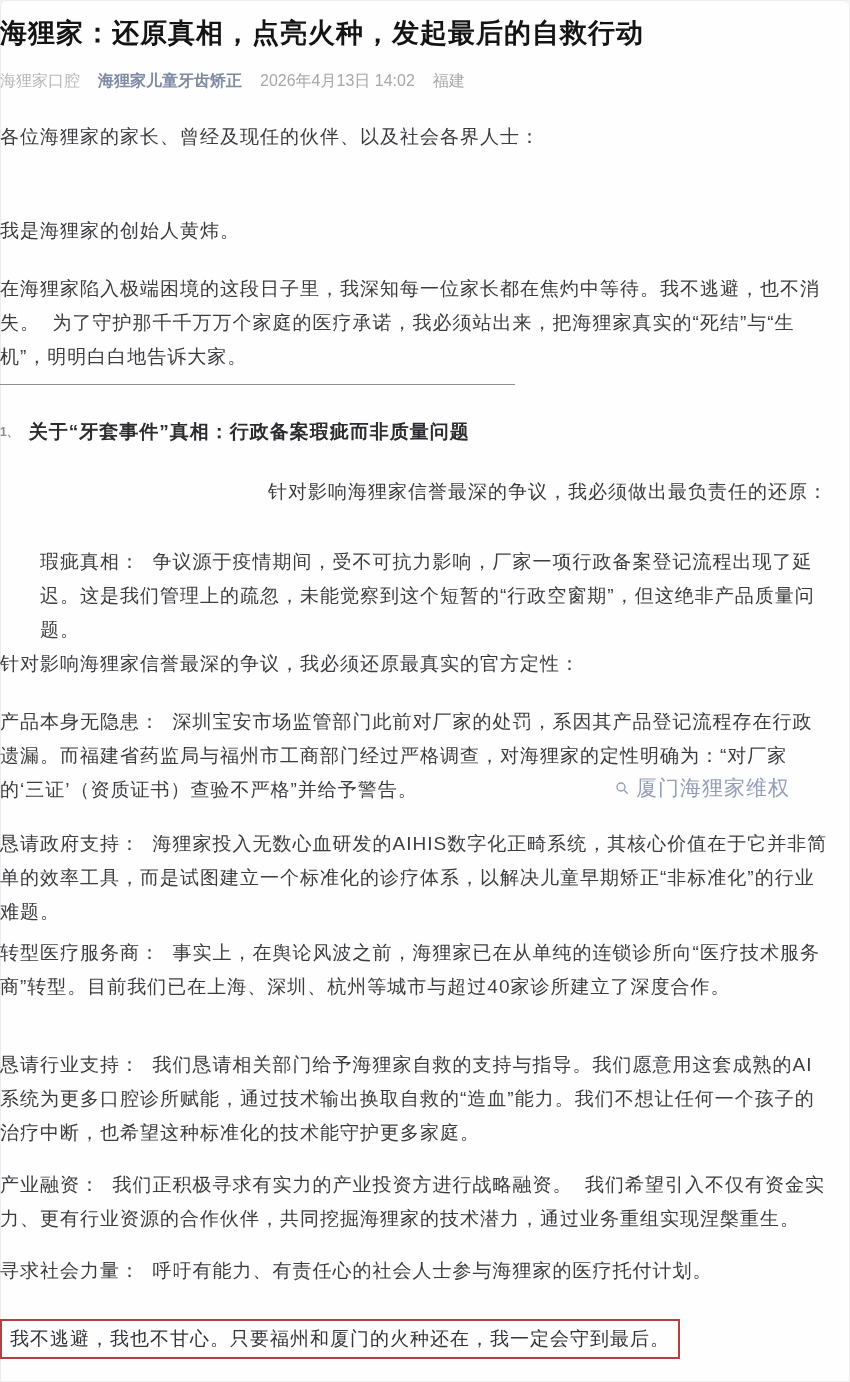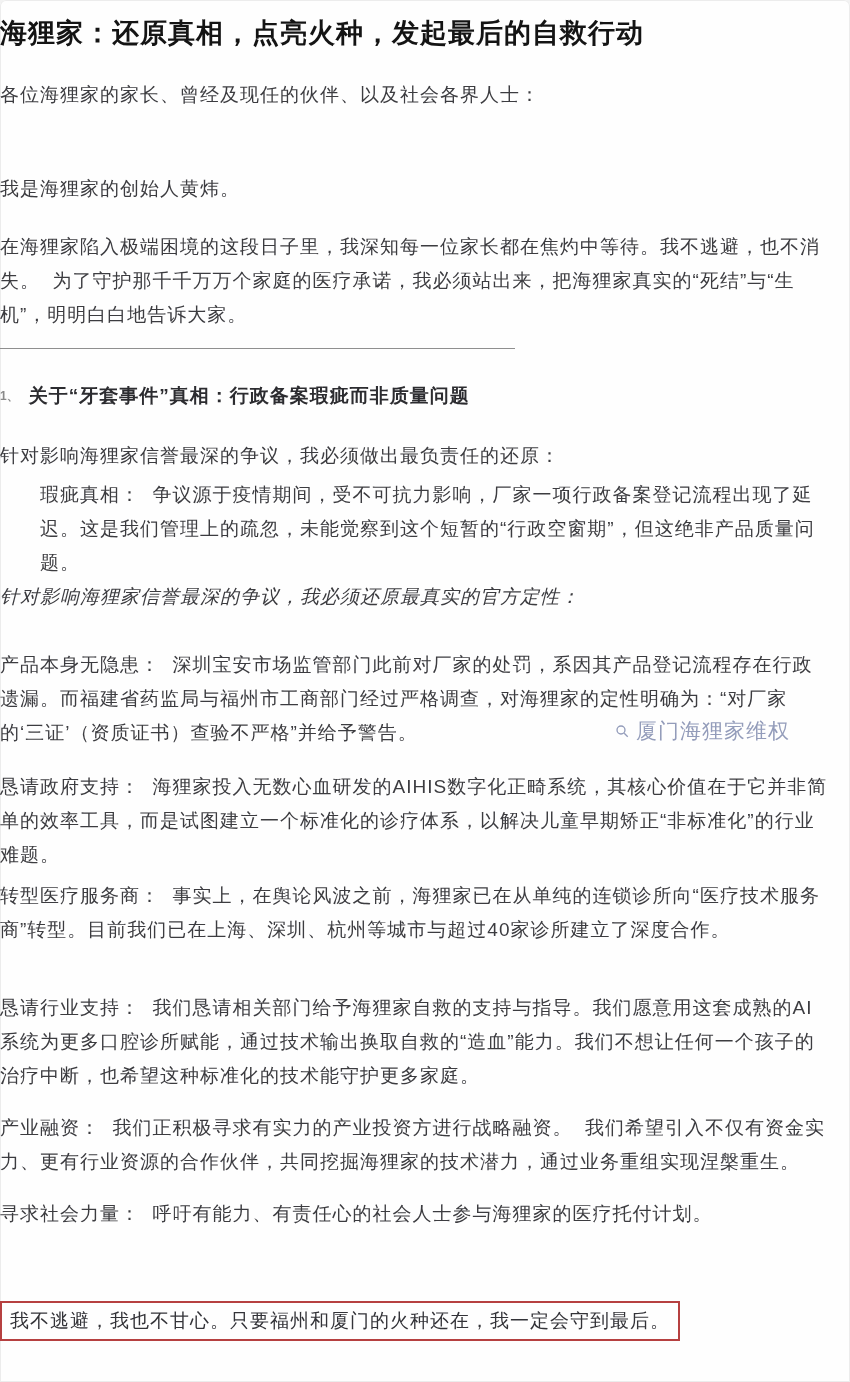--- a/index.html
+++ b/index.html
@@ -79,39 +79,45 @@
   .watermark svg{flex:0 0 auto;}
   .boxed{
     border:2px solid #b64040;
     padding:1px 8px;
     display:inline-block;
     color:#333338;
   }
   
   .article-body > :nth-child(1){margin-bottom:60px;}
   .article-body > :nth-child(2){margin-bottom:24px;}
-  .article-body > :nth-child(3){margin-bottom:16px;}
+  .article-body > :nth-child(3){margin-bottom:10px;}
   .article-body > :nth-child(4){margin-top:0;margin-bottom:30px;}
   .article-body > :nth-child(5){margin-bottom:26px;}
-  .article-body > :nth-child(6){margin-bottom:5px;}
+  .article-body > :nth-child(6){margin-bottom:36px;text-align:right;}
   .article-body > :nth-child(7){margin-bottom:0;margin-left:40px;}
-  .article-body > :nth-child(8){margin-bottom:34px;font-style:italic;}
+  .article-body > :nth-child(8){margin-bottom:24px;}
   .article-body > :nth-child(9){margin-bottom:20px;}
   .article-body > :nth-child(10){margin-bottom:7px;}
   .article-body > :nth-child(11){margin-bottom:28px;}
   .article-body > :nth-child(12){margin-bottom:18px;margin-top:44px;}
   .article-body > :nth-child(13){margin-bottom:18px;}
-  .article-body > :nth-child(14){margin-bottom:70px;}
+  .article-body > :nth-child(14){margin-bottom:31px;}
 </style>
 </head>
 <body>
 
 <div class="page">
   <h1 class="article-title">海狸家：还原真相，点亮火种，发起最后的自救行动</h1>
 
+  <div class="meta-row">
+    <span class="meta-source-faint">海狸家口腔</span>
+    <span class="meta-source-link">海狸家儿童牙齿矫正</span>
+    <span class="meta-date">2026年4月13日 14:02</span>
+    <span class="meta-region">福建</span>
+  </div>
 
   <div class="article-body"><p class="para"><span>各位海狸家的家长、曾经及现任的伙伴、以及社会各界人士：</span></p><p class="para"><span>我是海狸家的创始人黄炜。</span></p><p class="para"><span>在海狸家陷入极端困境的这段日子里，我深知每一位家长都在焦灼中等待。我不逃避，也不消失。  为了守护那千千万万个家庭的医疗承诺，我必须站出来，把海狸家真实的“死结”与“生机”，明明白白地告诉大家。</span></p><hr class="divider"><h2 class="section-heading"><span class="heading-prefix">1、</span><span>关于“牙套事件”真相：行政备案瑕疵而非质量问题</span></h2><p class="para"><span>针对影响海狸家信誉最深的争议，我必须做出最负责任的还原：</span></p><p class="para"><span>瑕疵真相：  争议源于疫情期间，受不可抗力影响，厂家一项行政备案登记流程出现了延迟。这是我们管理上的疏忽，未能觉察到这个短暂的“行政空窗期”，但这绝非产品质量问题。</span></p><p class="para"><span>针对影响海狸家信誉最深的争议，我必须还原最真实的官方定性：</span></p><p class="para has-watermark"><span>产品本身无隐患：  深圳宝安市场监管部门此前对厂家的处罚，系因其产品登记流程存在行政遗漏。而福建省药监局与福州市工商部门经过严格调查，对海狸家的定性明确为：“对厂家的‘三证’（资质证书）查验不严格”并给予警告。</span><span class="watermark">
           <svg width="15" height="15" viewBox="0 0 20 20">
             <circle cx="8" cy="8" r="5.3" fill="none" stroke="#939cba" stroke-width="1.8"></circle>
             <line x1="12.3" y1="12.3" x2="17" y2="17" stroke="#939cba" stroke-width="1.8"></line>
           </svg>
           <span>厦门海狸家维权</span>
         </span></p><p class="para"><span>恳请政府支持：  海狸家投入无数心血研发的AIHIS数字化正畸系统，其核心价值在于它并非简单的效率工具，而是试图建立一个标准化的诊疗体系，以解决儿童早期矫正“非标准化”的行业难题。</span></p><p class="para"><span>转型医疗服务商：  事实上，在舆论风波之前，海狸家已在从单纯的连锁诊所向“医疗技术服务商”转型。目前我们已在上海、深圳、杭州等城市与超过40家诊所建立了深度合作。</span></p><p class="para"><span>恳请行业支持：  我们恳请相关部门给予海狸家自救的支持与指导。我们愿意用这套成熟的AI系统为更多口腔诊所赋能，通过技术输出换取自救的“造血”能力。我们不想让任何一个孩子的治疗中断，也希望这种标准化的技术能守护更多家庭。</span></p><p class="para"><span>产业融资：  我们正积极寻求有实力的产业投资方进行战略融资。  我们希望引入不仅有资金实力、更有行业资源的合作伙伴，共同挖掘海狸家的技术潜力，通过业务重组实现涅槃重生。</span></p><p class="para"><span>寻求社会力量：  呼吁有能力、有责任心的社会人士参与海狸家的医疗托付计划。</span></p><div class="boxed"><span>我不逃避，我也不甘心。只要福州和厦门的火种还在，我一定会守到最后。</span></div></div>
 </div>
 

